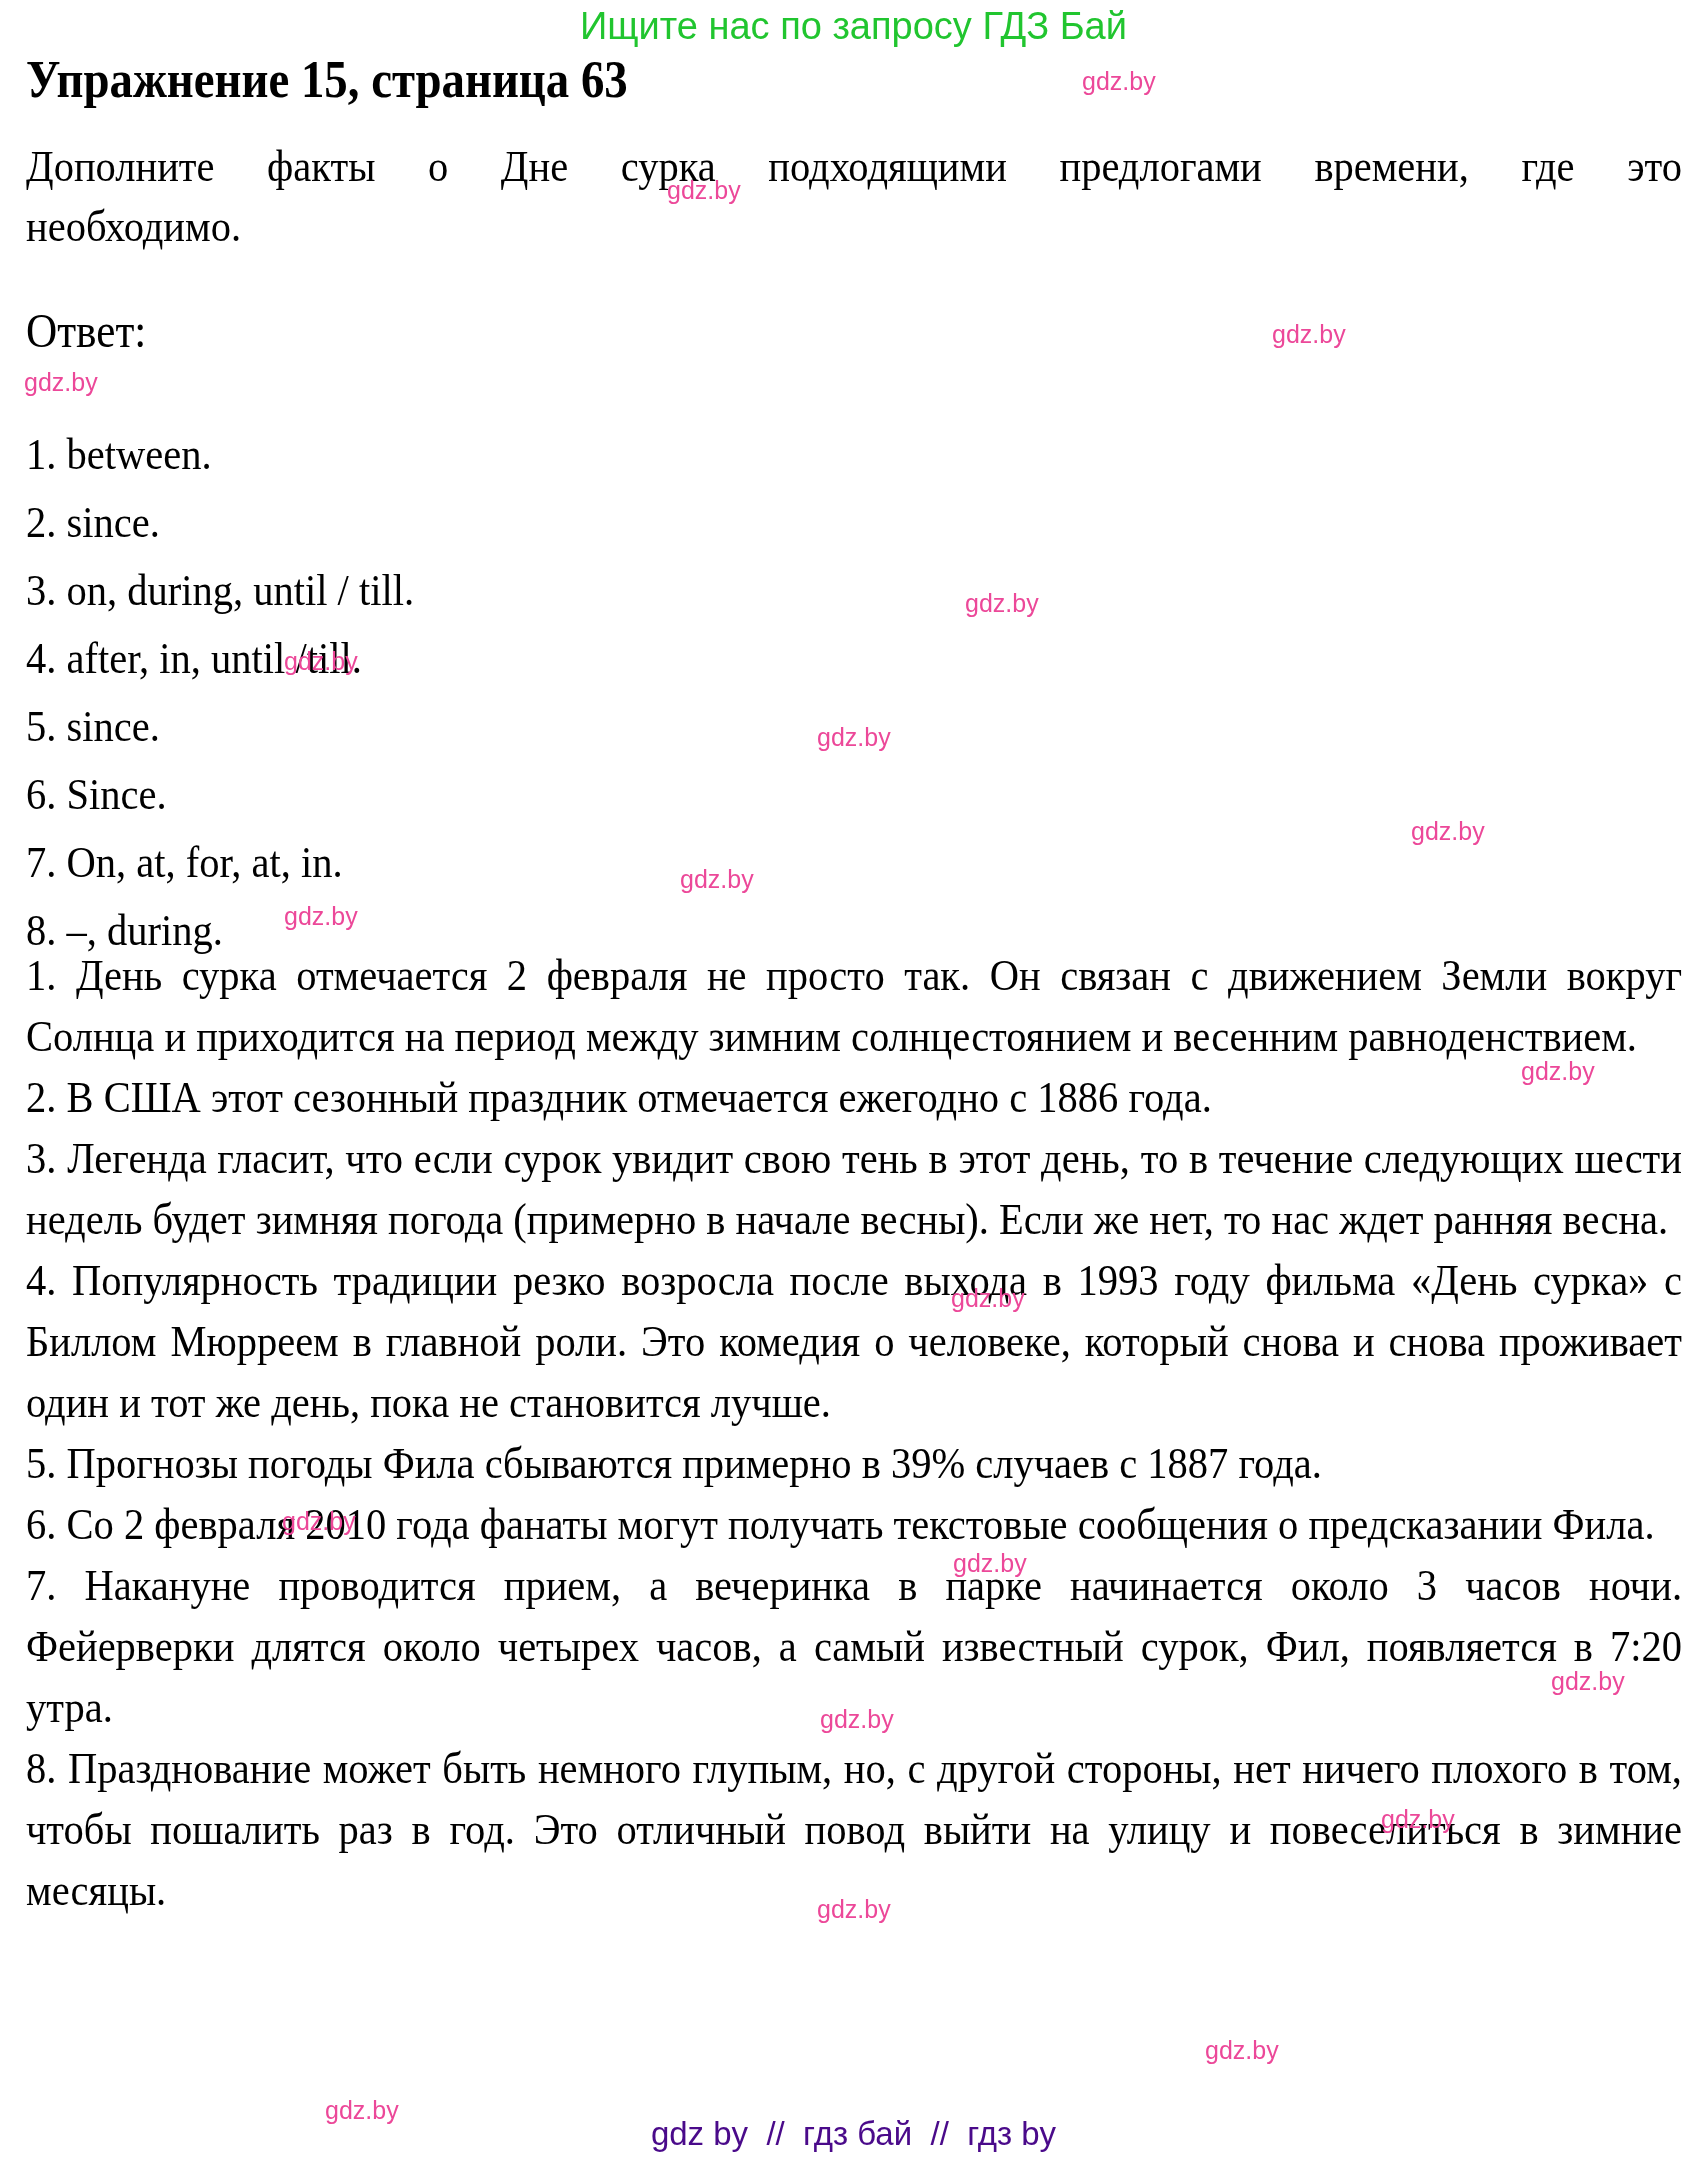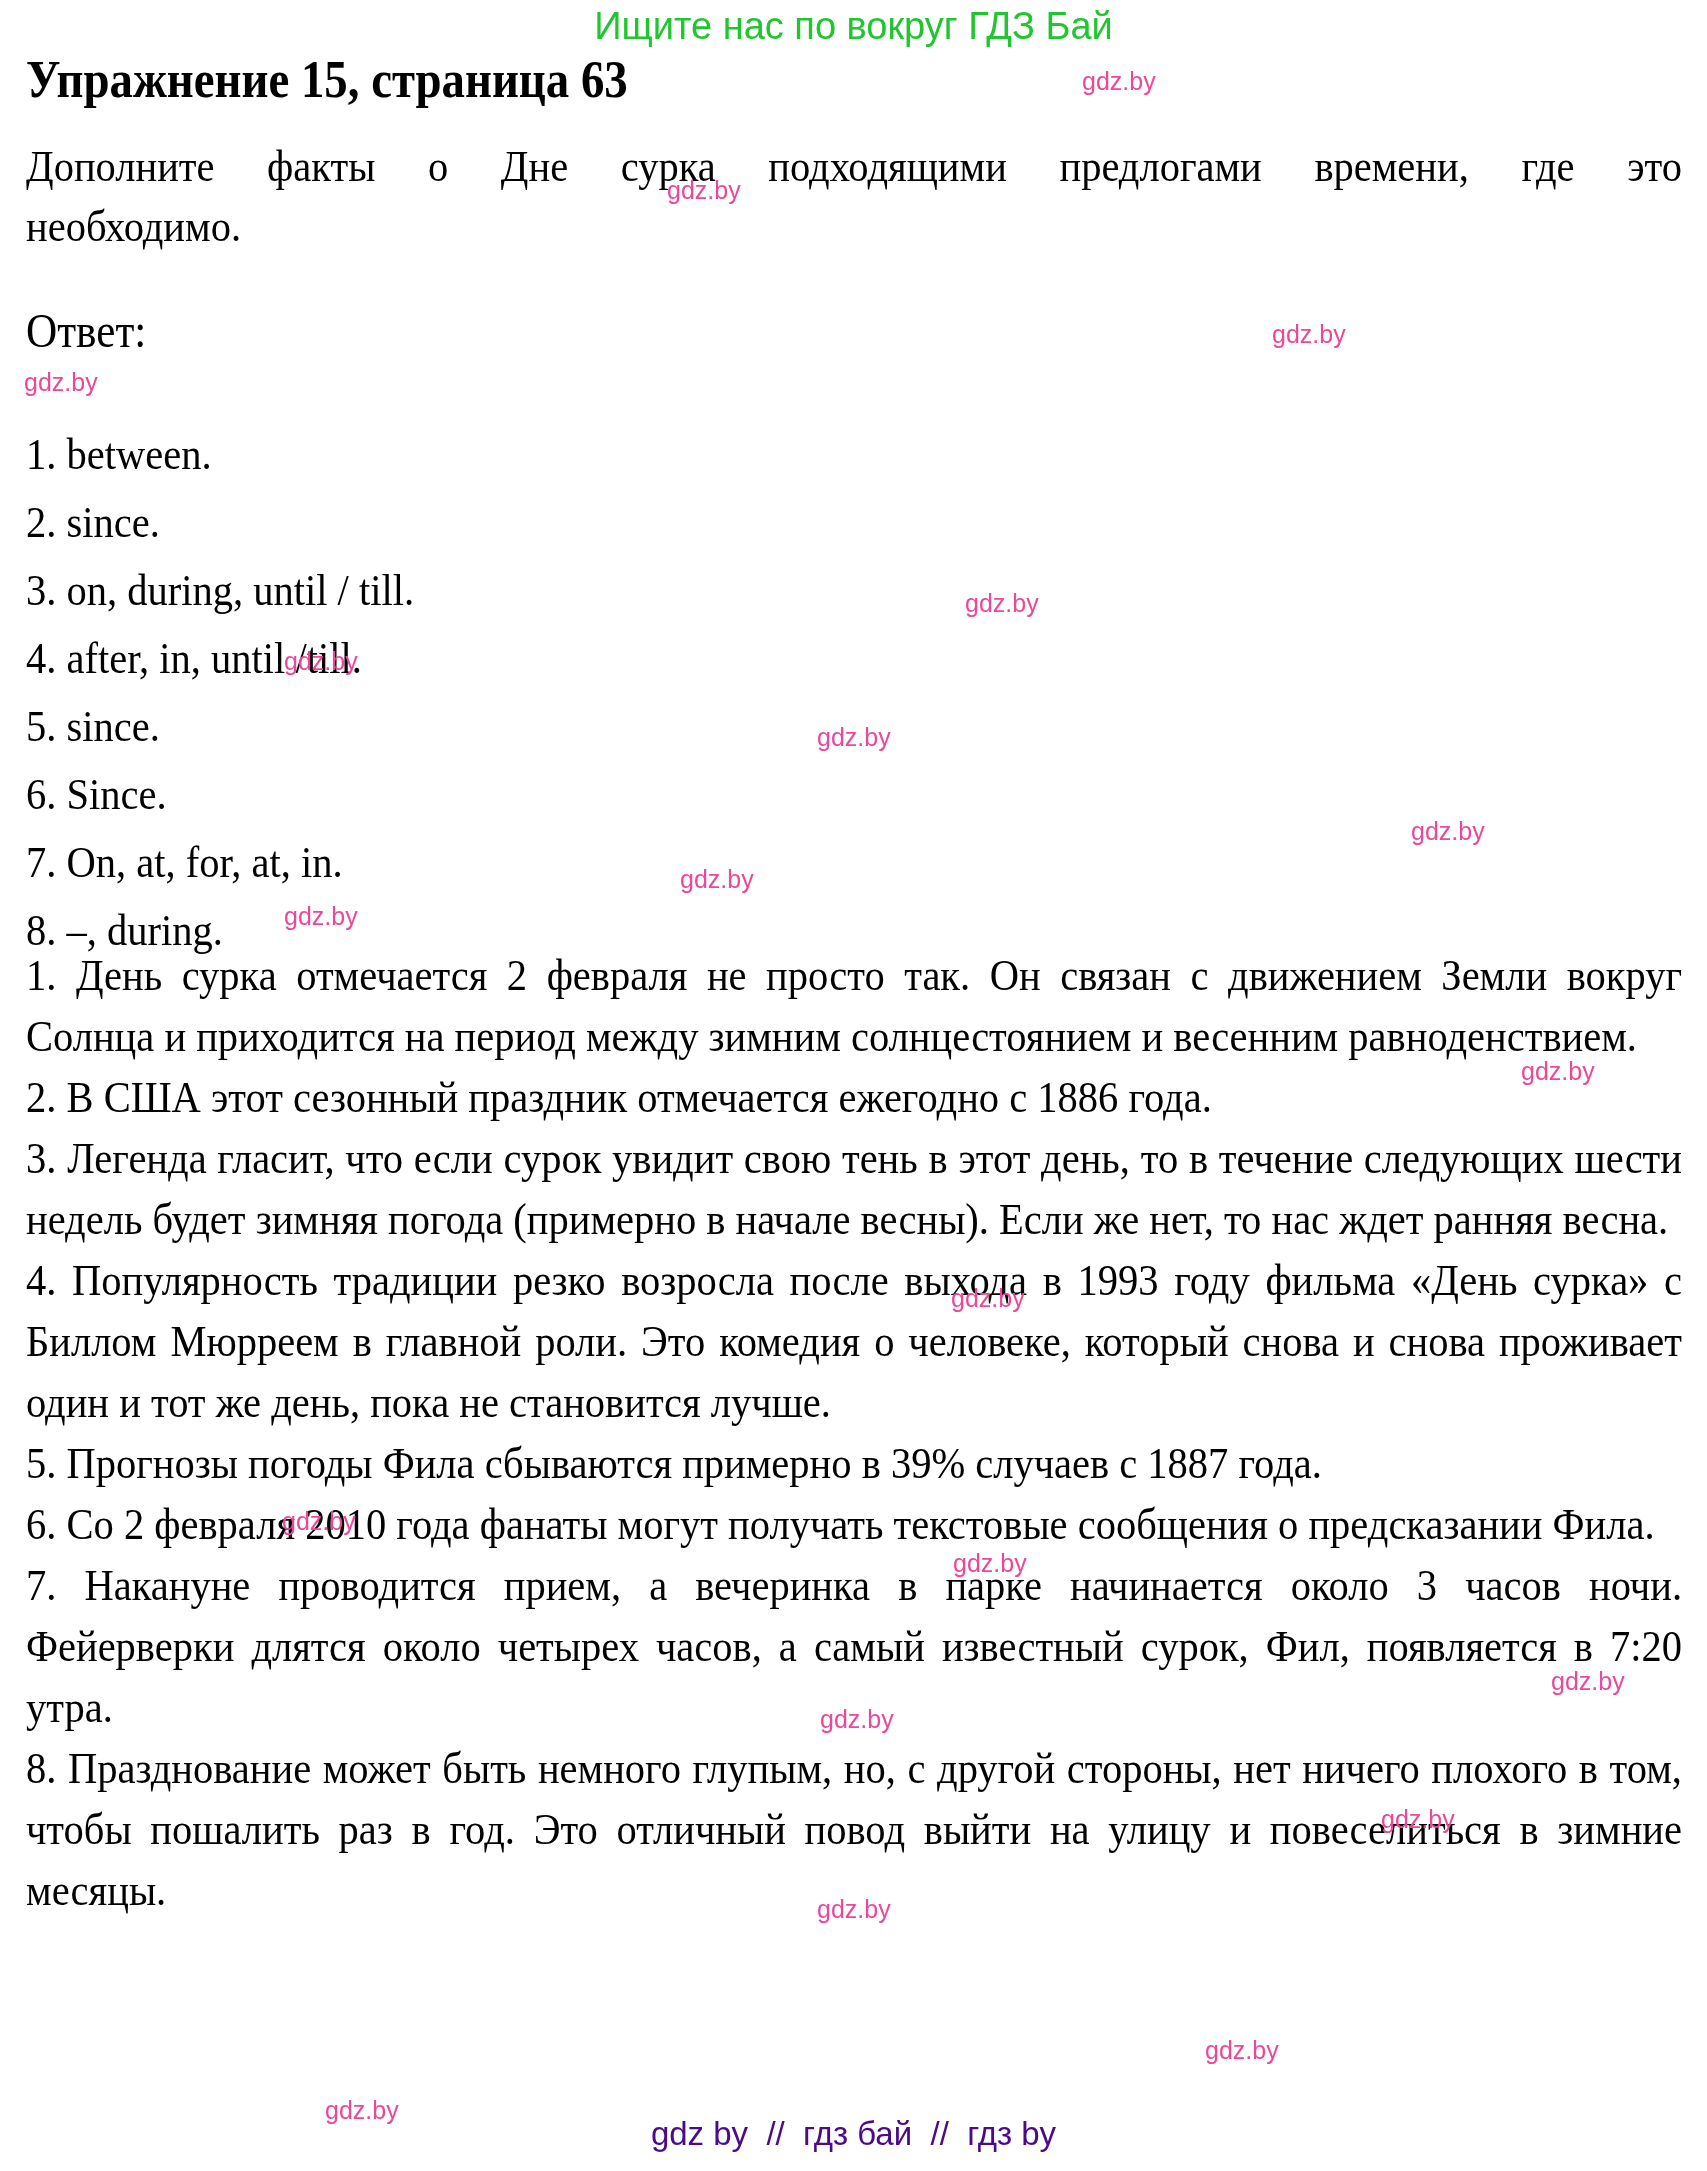--- a/index.html
+++ b/index.html
@@ -42,21 +42,21 @@
   }
   .footer{
     position:absolute;top:2115px;left:0;width:100%;text-align:center;
     font-family:"Liberation Sans",sans-serif;font-size:33px;color:#4a0a8a;
     white-space:pre;
   }
 </style>
 </head>
 <body>
 
-<div class="banner">Ищите нас по вокруг ГДЗ Бай</div>
+<div class="banner">Ищите нас по запросу ГДЗ Бай</div>
 
 <div class="title serif-block">Упражнение 15, страница 63</div>
 
 <div class="task serif-block">
   <div class="line1">Дополните факты о Дне сурка подходящими предлогами времени, где это</div>
   <div class="line2">необходимо.</div>
 </div>
 
 <div class="answer-label serif-block">Ответ:</div>
 

